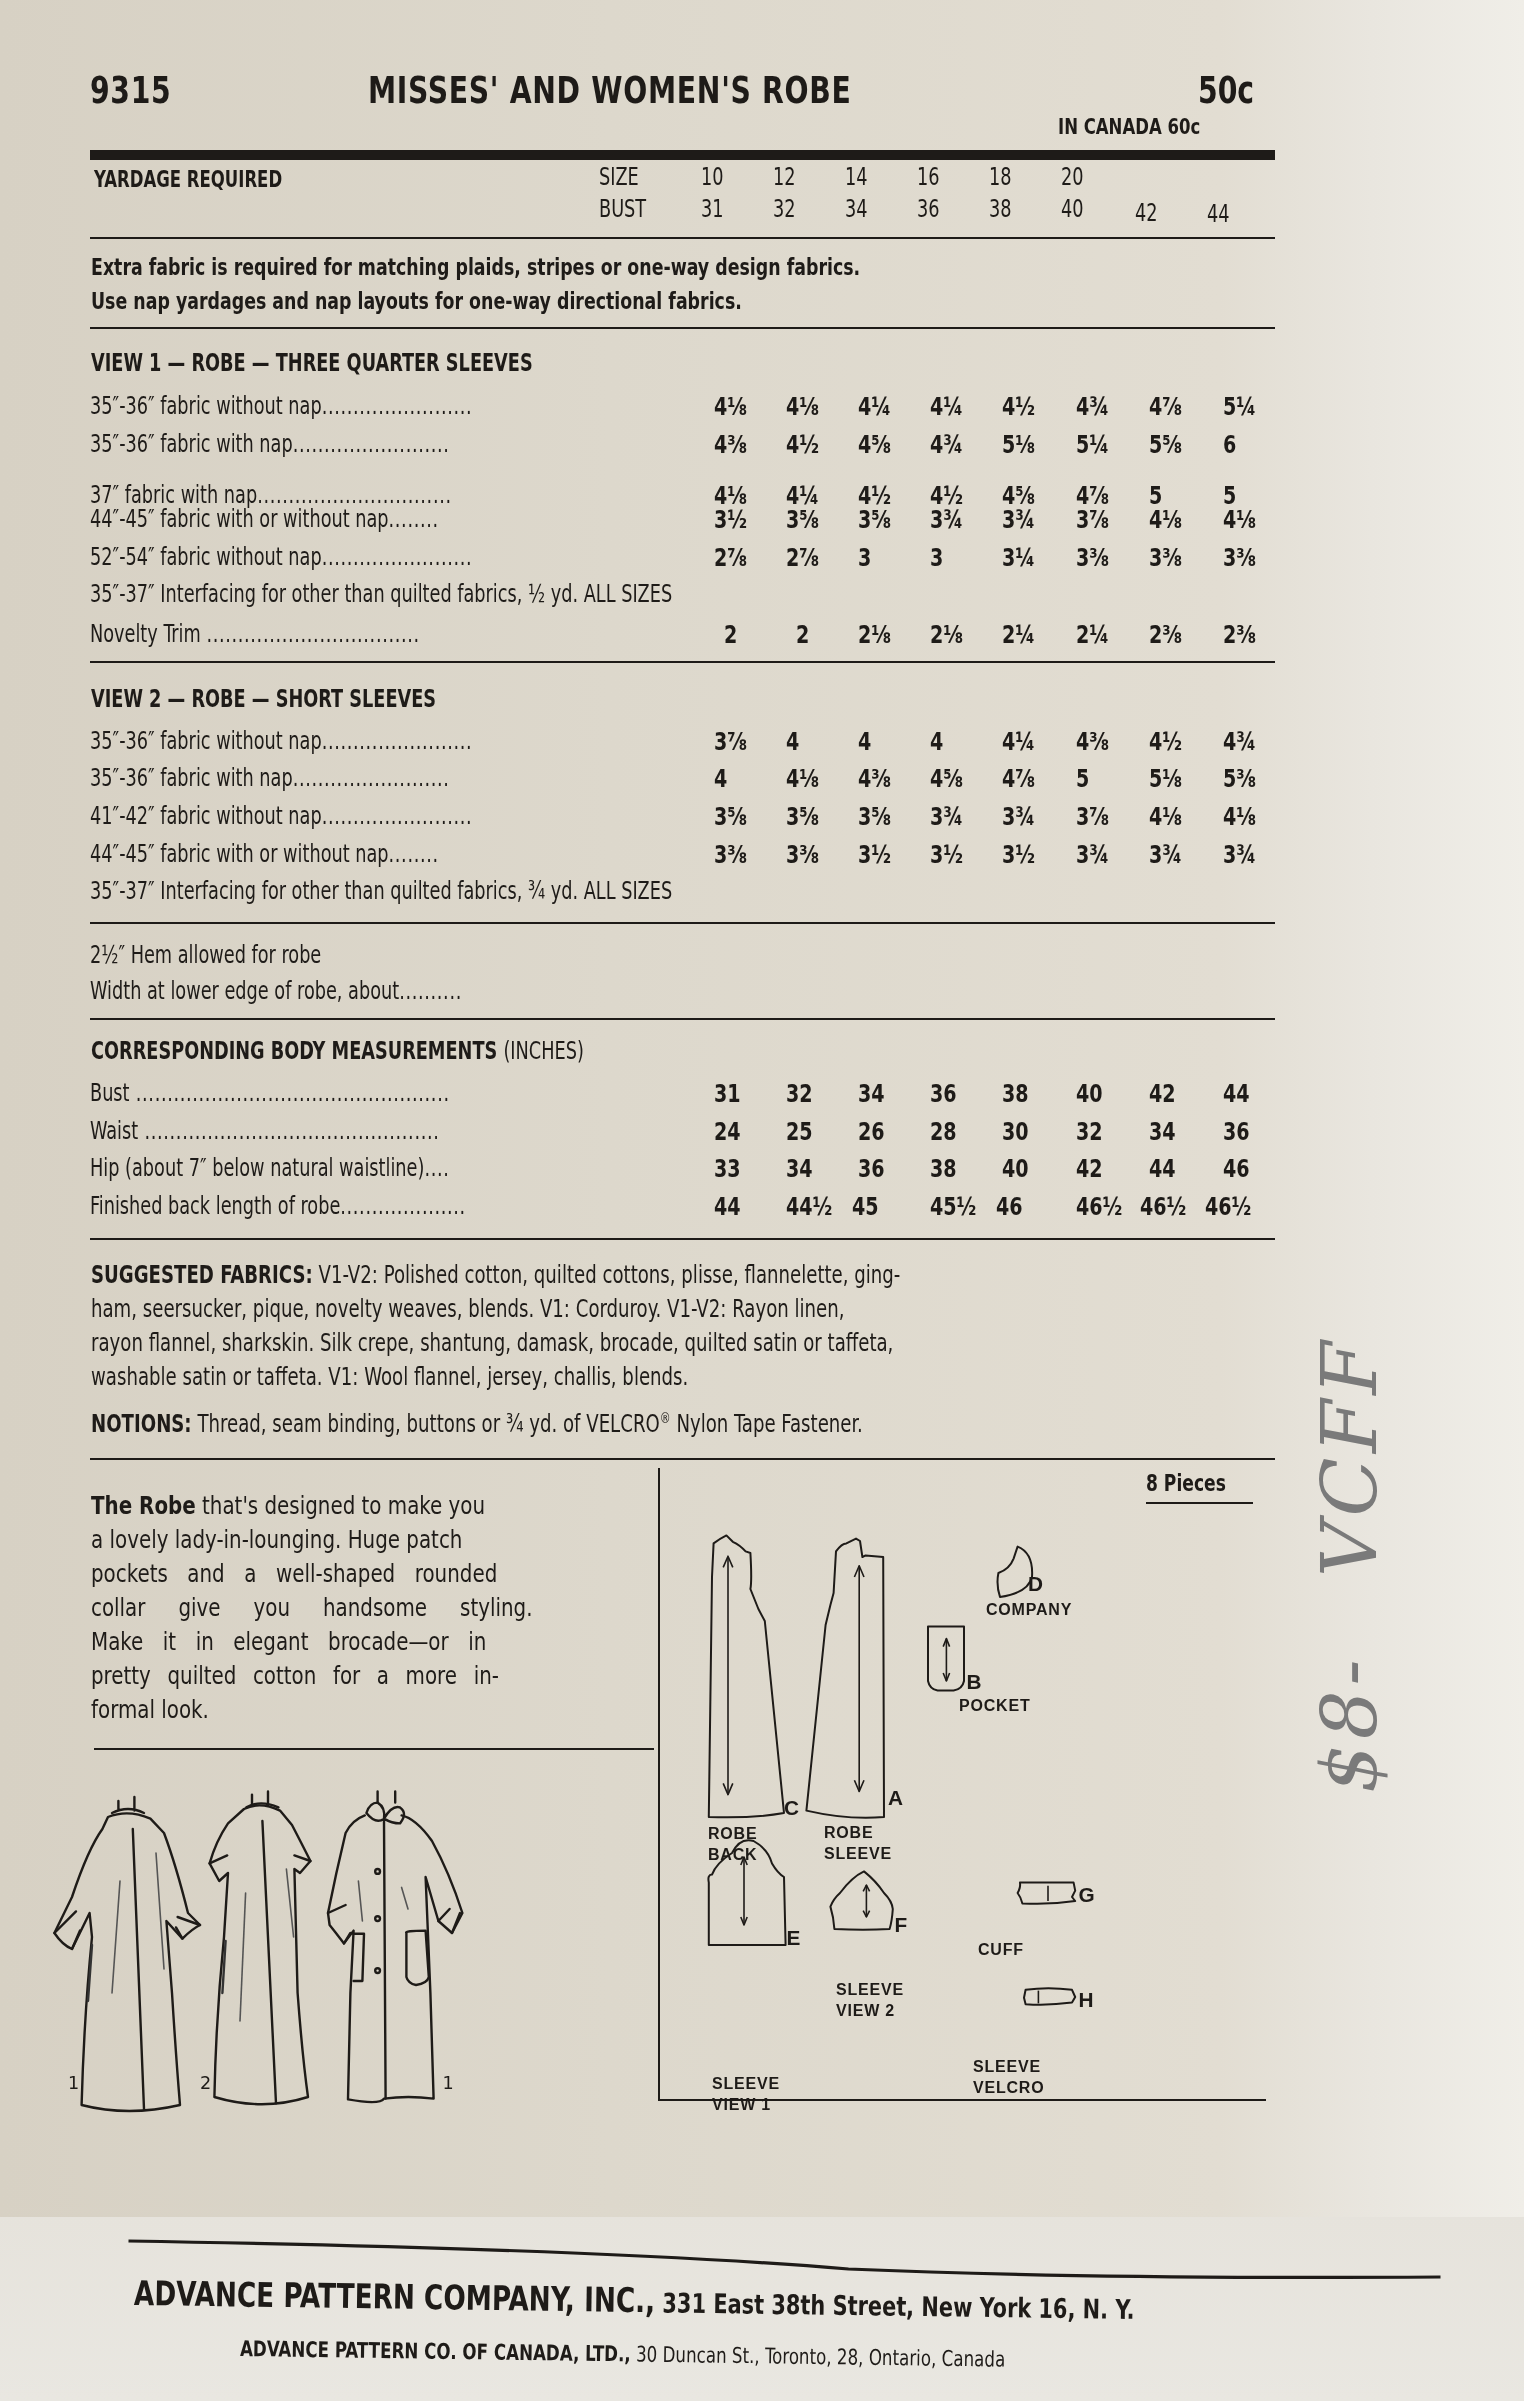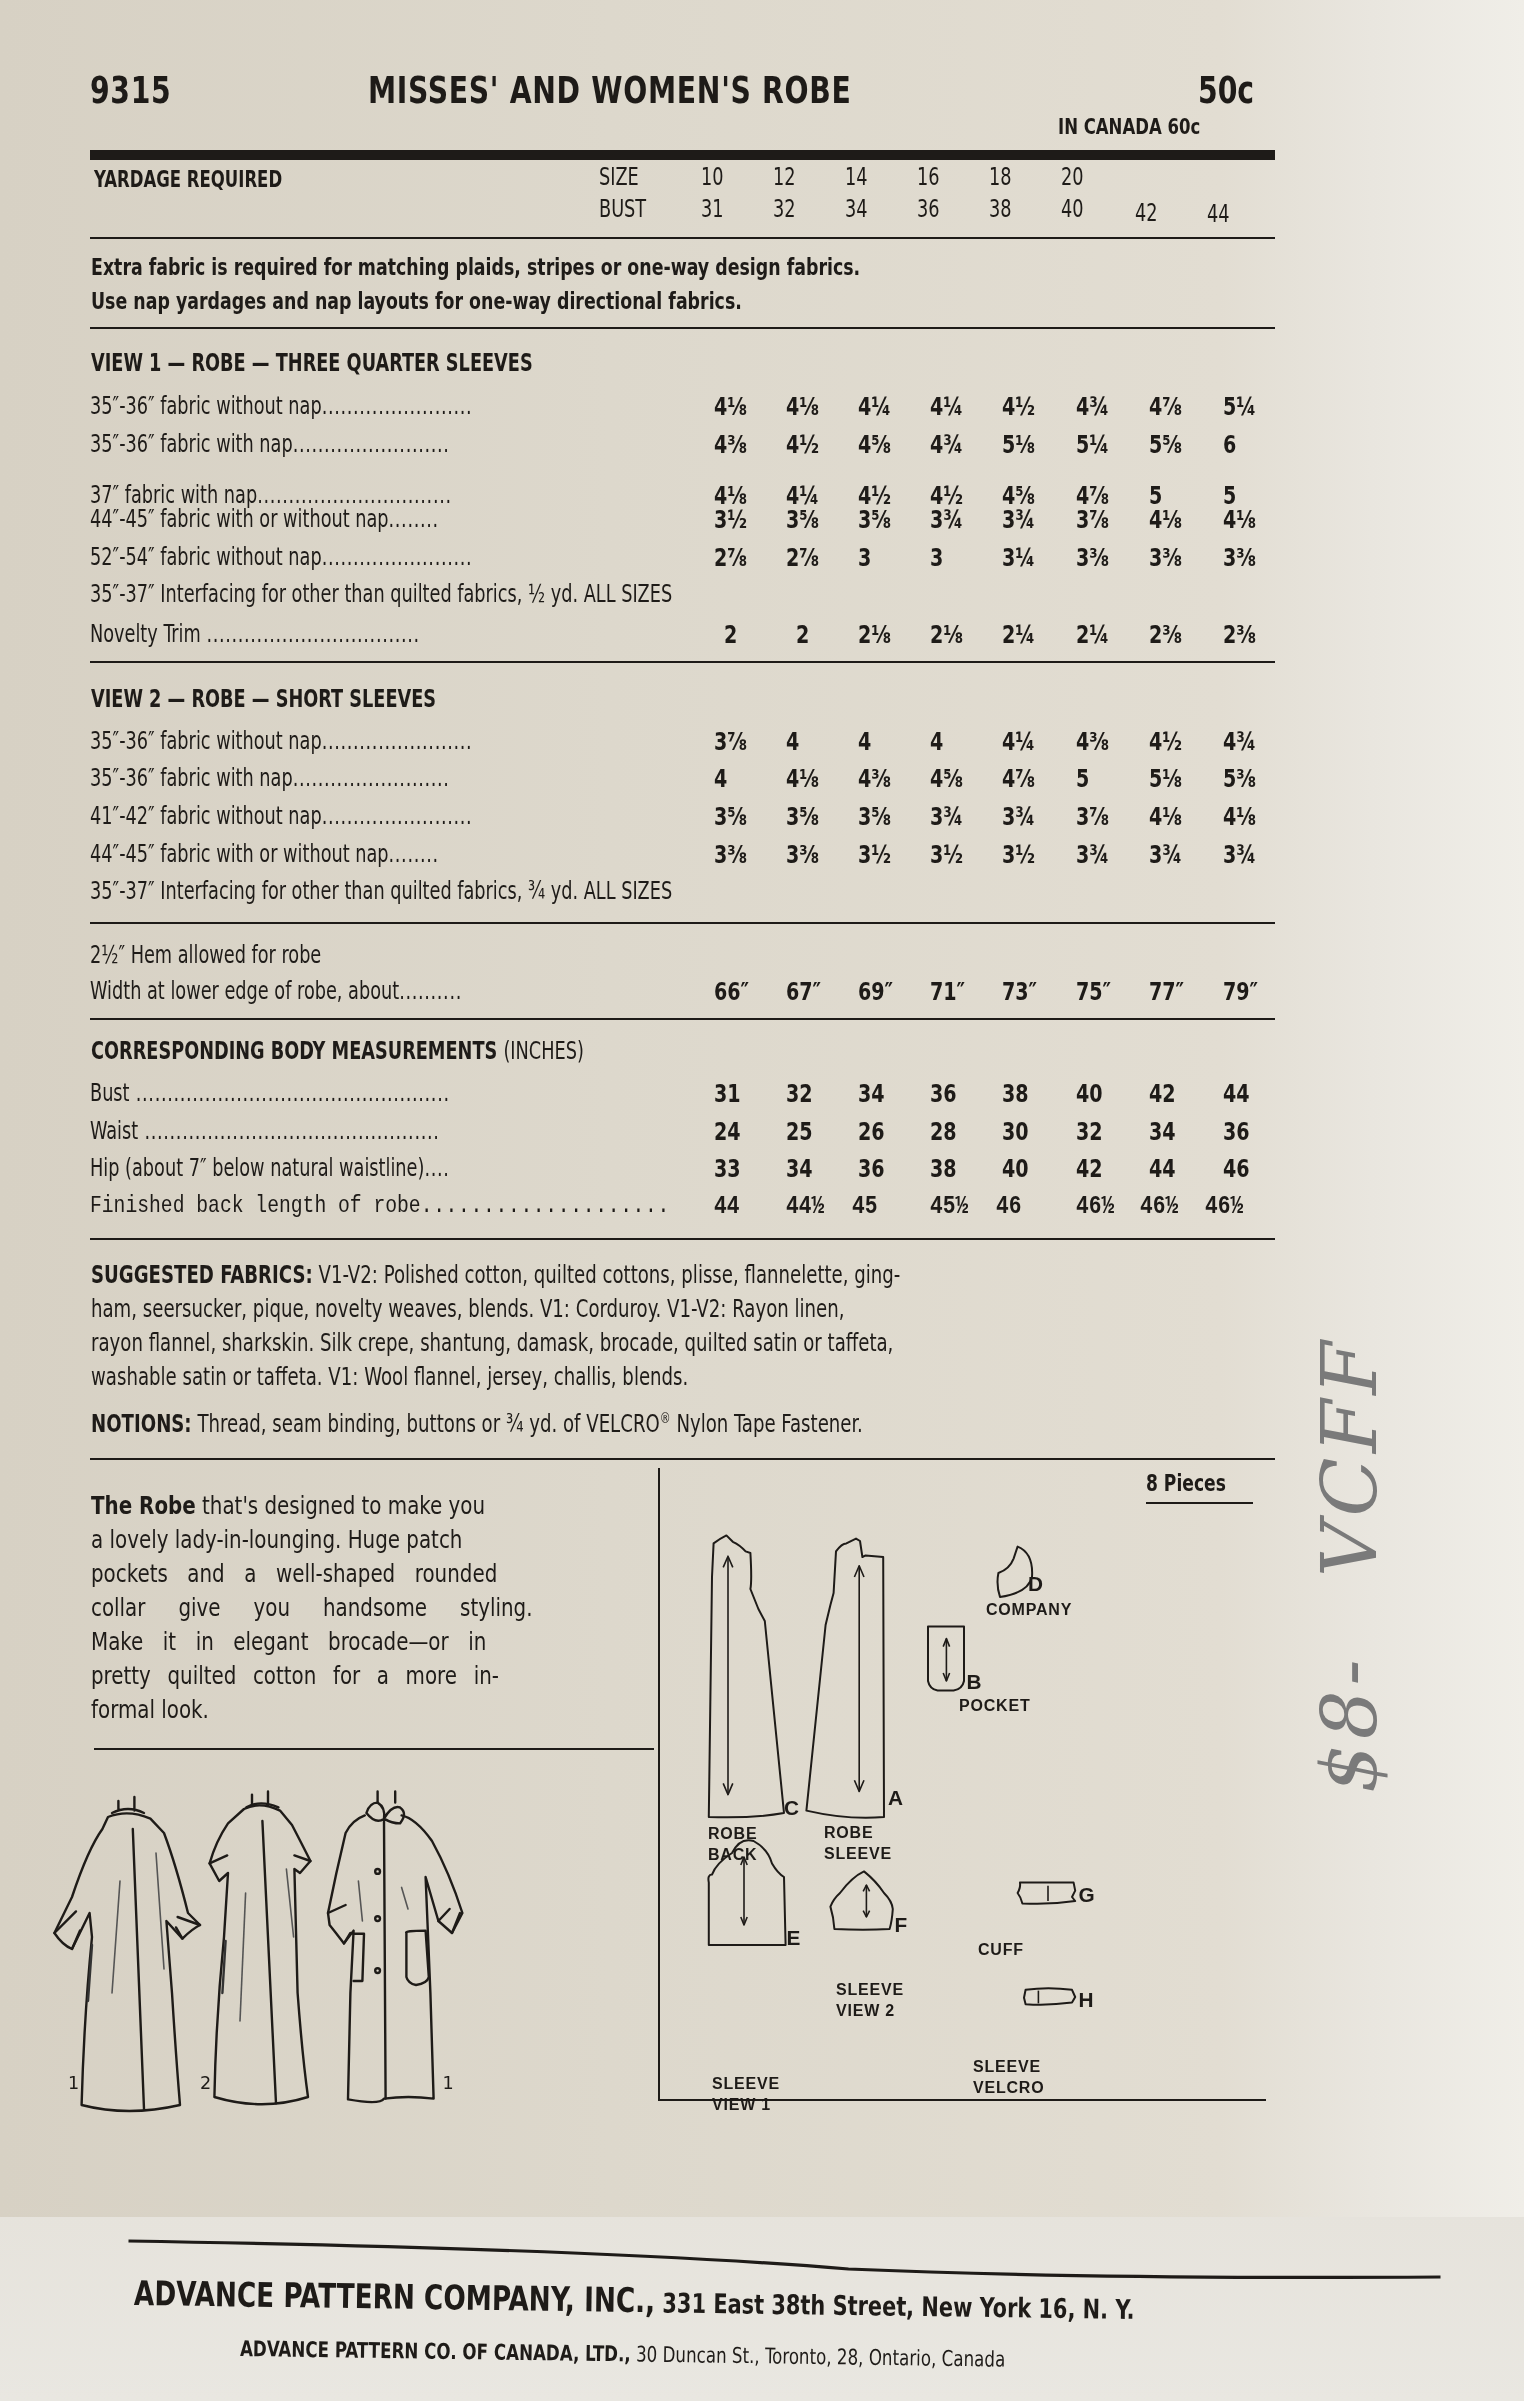--- a/index.html
+++ b/index.html
@@ -223,30 +223,20 @@
 <div class="row" style="top:877px;">
   <div class="lbl">35″-37″ Interfacing for other than quilted fabrics, ¾ yd. ALL SIZES</div>
 </div>
 <div class="abs rule" style="left:90px; top:922px; width:1185px;"></div>
 
 <div class="row" style="top:941px;">
   <div class="lbl">2½″ Hem allowed for robe</div>
 </div>
 <div class="row" style="top:977px;">
   <div class="lbl"><span>Width at lower edge of robe, about</span><span class="dots">..........</span></div>
-  <div class="vals">
-    <span style="left:0">66″</span>
-    <span style="left:72px">67″</span>
-    <span style="left:144px">69″</span>
-    <span style="left:216px">71″</span>
-    <span style="left:288px">73″</span>
-    <span style="left:362px">75″</span>
-    <span style="left:435px">77″</span>
-    <span style="left:509px">79″</span>
-  </div>
 </div>
 <div class="abs rule" style="left:90px; top:1018px; width:1185px;"></div>
 
 <div class="abs caps" style="left:91px; top:1037px; font-size:24px;">
   <span>CORRESPONDING BODY MEASUREMENTS</span> <span style="font-weight:normal">(INCHES)</span>
 </div>
 <div class="row" style="top:1079px;">
   <div class="lbl"><span>Bust</span><span class="dots"> ..................................................</span></div>
   <div class="vals">
     <span style="left:0">31</span>
@@ -278,21 +268,21 @@
     <span style="left:0">33</span>
     <span style="left:72px">34</span>
     <span style="left:144px">36</span>
     <span style="left:216px">38</span>
     <span style="left:288px">40</span>
     <span style="left:362px">42</span>
     <span style="left:435px">44</span>
     <span style="left:509px">46</span>
   </div>
 </div>
-<div class="row" style="top:1192px;font-family:Liberation Mono, monospace;">
+<div class="row" style="top:1192px;">
   <div class="lbl"><span>Finished back length of robe</span><span class="dots">....................</span></div>
   <div class="vals">
     <span style="left:0">44</span>
     <span style="left:72px">44½</span>
     <span style="left:138px">45</span>
     <span style="left:216px">45½</span>
     <span style="left:282px">46</span>
     <span style="left:362px">46½</span>
     <span style="left:426px">46½</span>
     <span style="left:491px">46½</span>

